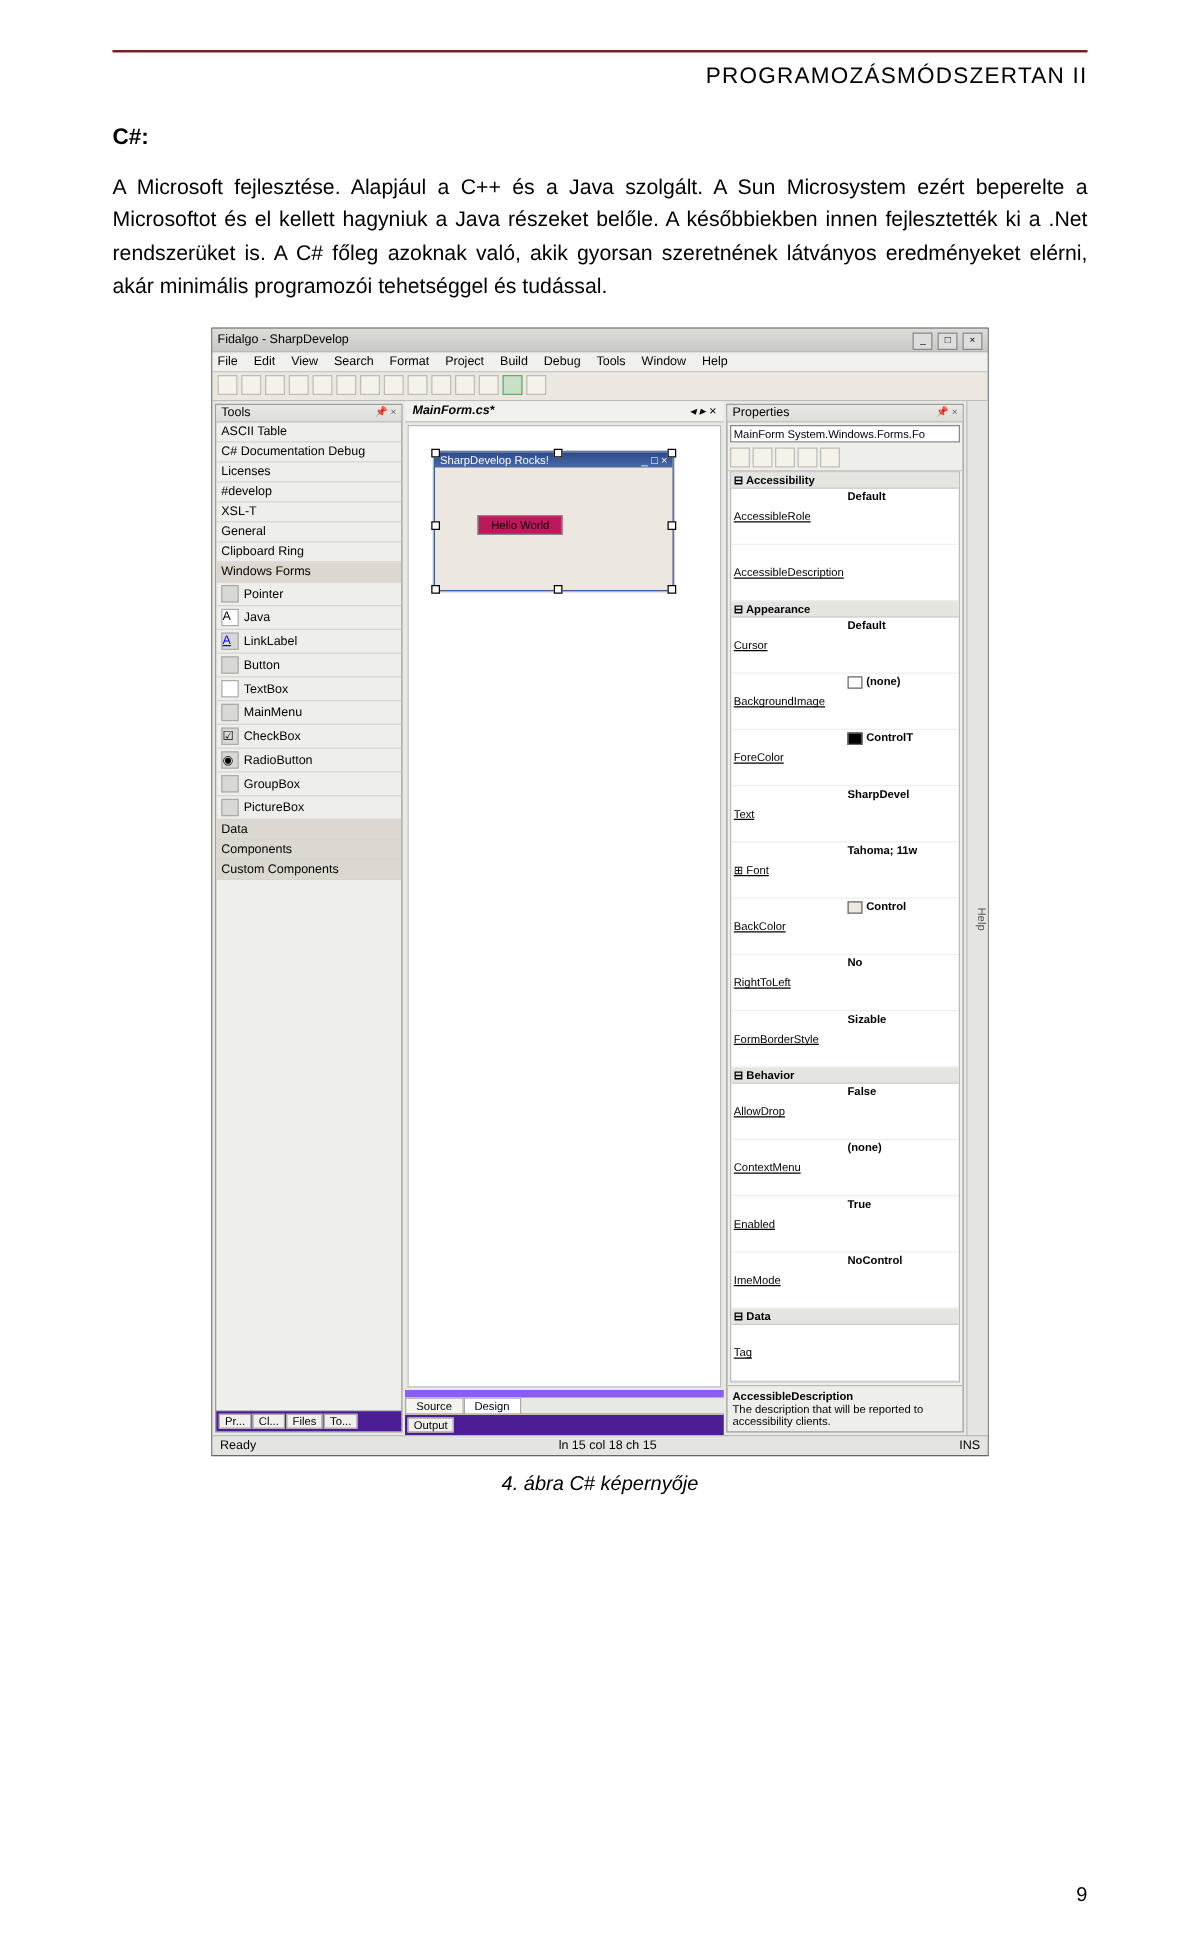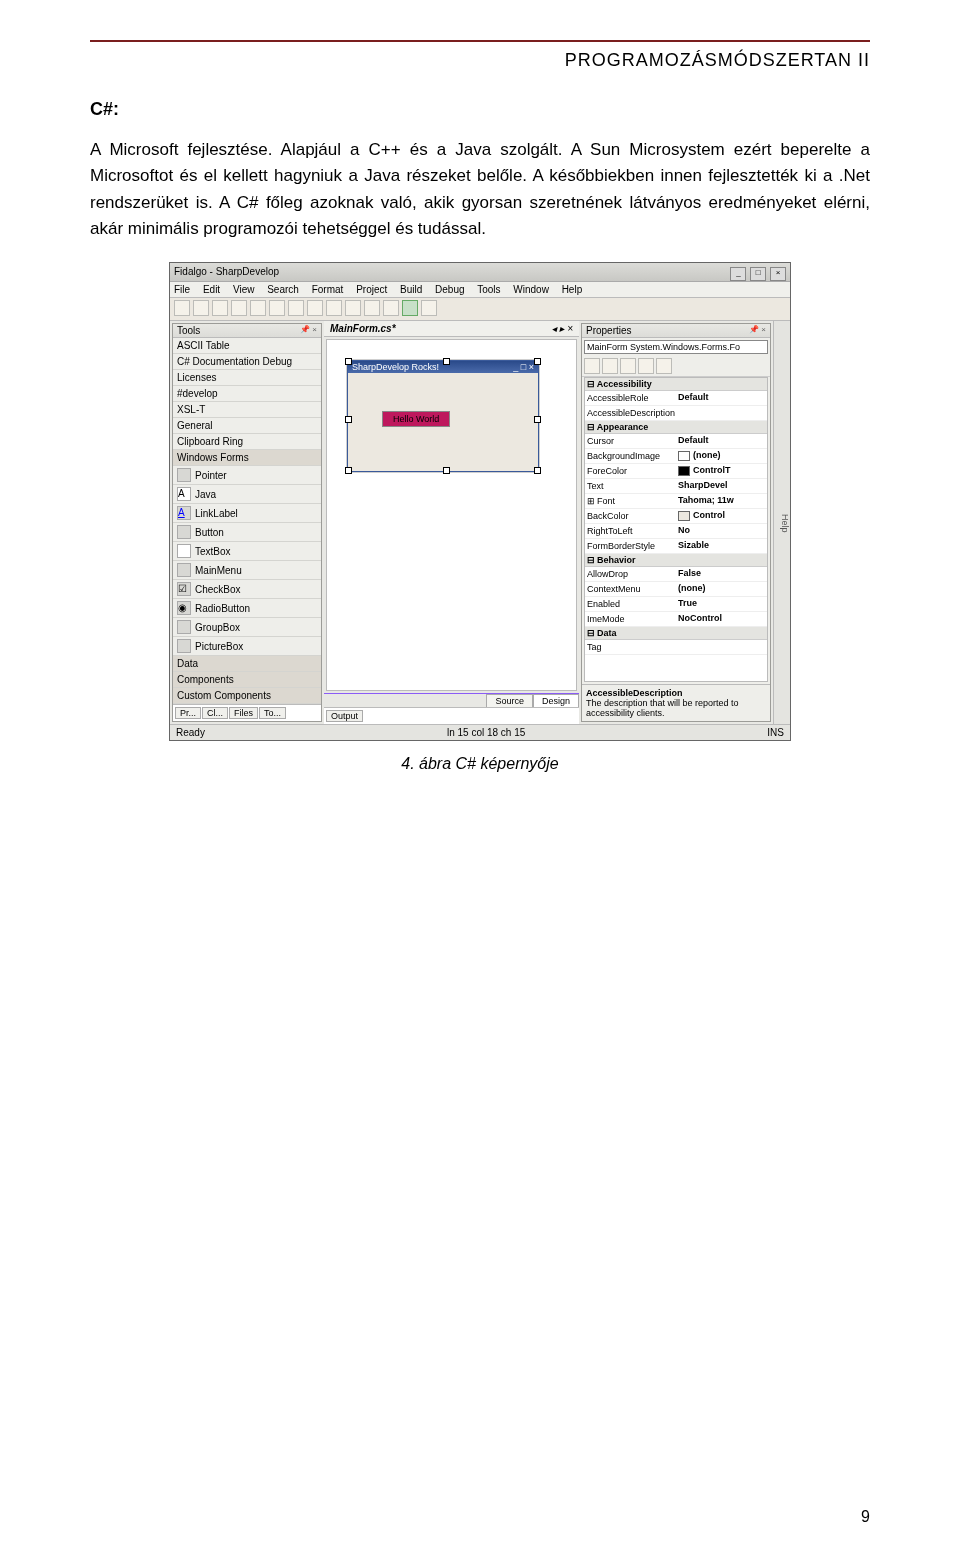--- a/index.html
+++ b/index.html
@@ -127,21 +127,21 @@
   .tools-list .icon {
     width: 12px; height: 12px; display:inline-block;
     background: #d8d8d4;
     border: 1px solid #aaa;
   }
   .bottom-tabs {
     display: flex;
     gap: 1px;
     padding: 2px;
     border-top: 1px solid #bbb;
-    background: #ffffff;
+    background: #4c1d95;
   }
   .bottom-tabs span {
     border: 1px solid #aaa;
     background: #f0f0ec;
     padding: 0 4px;
     font-size: 9px;
   }
   .central {
     flex: 1;
     display: flex;
@@ -189,22 +189,21 @@
     border: 1px solid #888;
     background: #be185d;
     padding: 2px 10px;
     font-size: 9px;
   }
   .handle { position:absolute; width:5px; height:5px; background:#fff; border:1px solid #000; }
   .view-tabs {
     display: flex;
     gap: 0;
     font-size: 9px;
-    border-top: 1px solid #8b5cf6;
-    justify-content: flex-end;
+    border-top: 6px solid #8b5cf6;
   }
   .view-tabs span {
     border: 1px solid #aaa;
     border-bottom: none;
     background: #f4f4f0;
     padding: 1px 8px;
   }
   .view-tabs span.active { background: #fff; }
   .props {
     width: 190px;
@@ -229,21 +228,21 @@
     border:1px solid #bbb;
     margin:0 2px 2px 2px;
     font-size:9px;
   }
   .prop-grid .cat {
     background:#e4e4e0; font-weight:bold; padding:1px 2px; border-bottom:1px solid #ccc;
   }
   .prop-grid .prow {
     display:flex; border-bottom:1px solid #eee;
   }
-  .prop-grid .prow .n { width:50%; padding:2px 2px; }
+  .prop-grid .prow .n { width:50%; padding:17px 2px;text-decoration:underline; }
   .prop-grid .prow .v { width:50%; padding:1px 2px; font-weight:bold; color:#000; }
   .prop-grid .prow .sw { display:inline-block;width:10px;height:8px;border:1px solid #666;background:#fff;margin-right:3px;vertical-align:middle;}
   .prop-help { padding:3px 4px; font-size:9px; border-top:1px solid #bbb; }
   .statusbar {
     background:#e4e4e0;
     border-top:1px solid #bbb;
     padding:2px 6px;
     font-size:10px;
     display:flex;
     justify-content:space-between;

